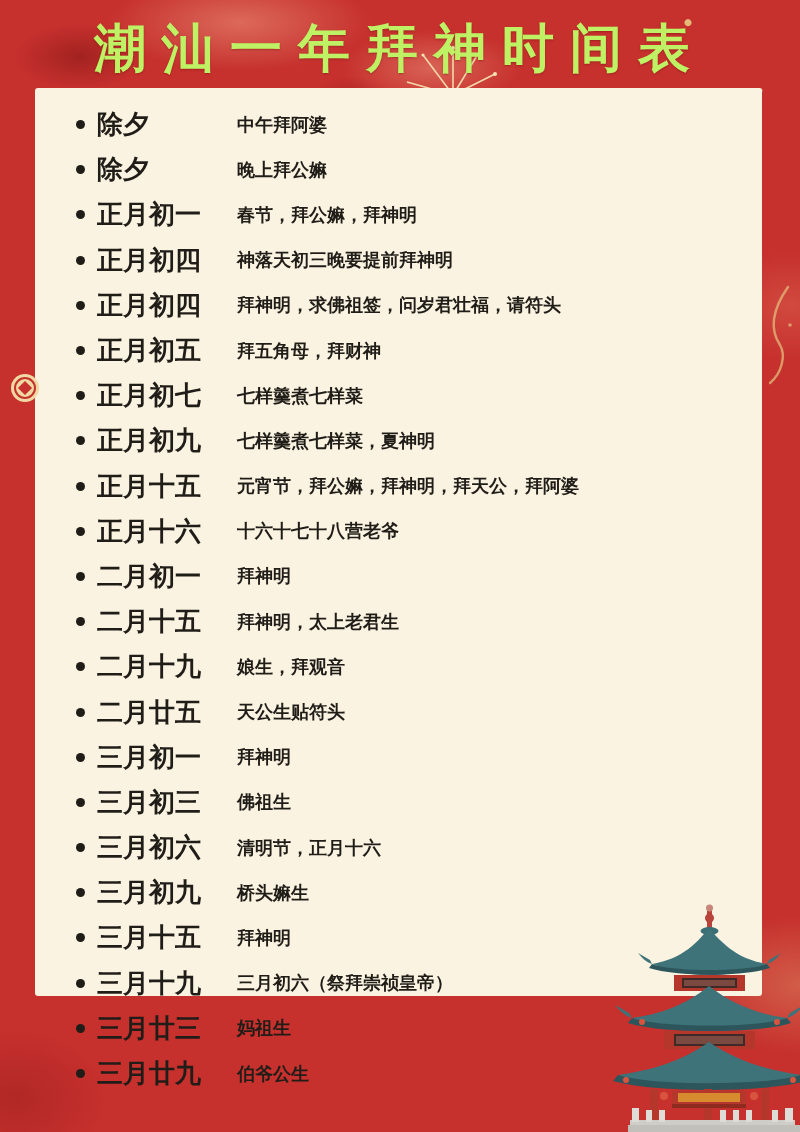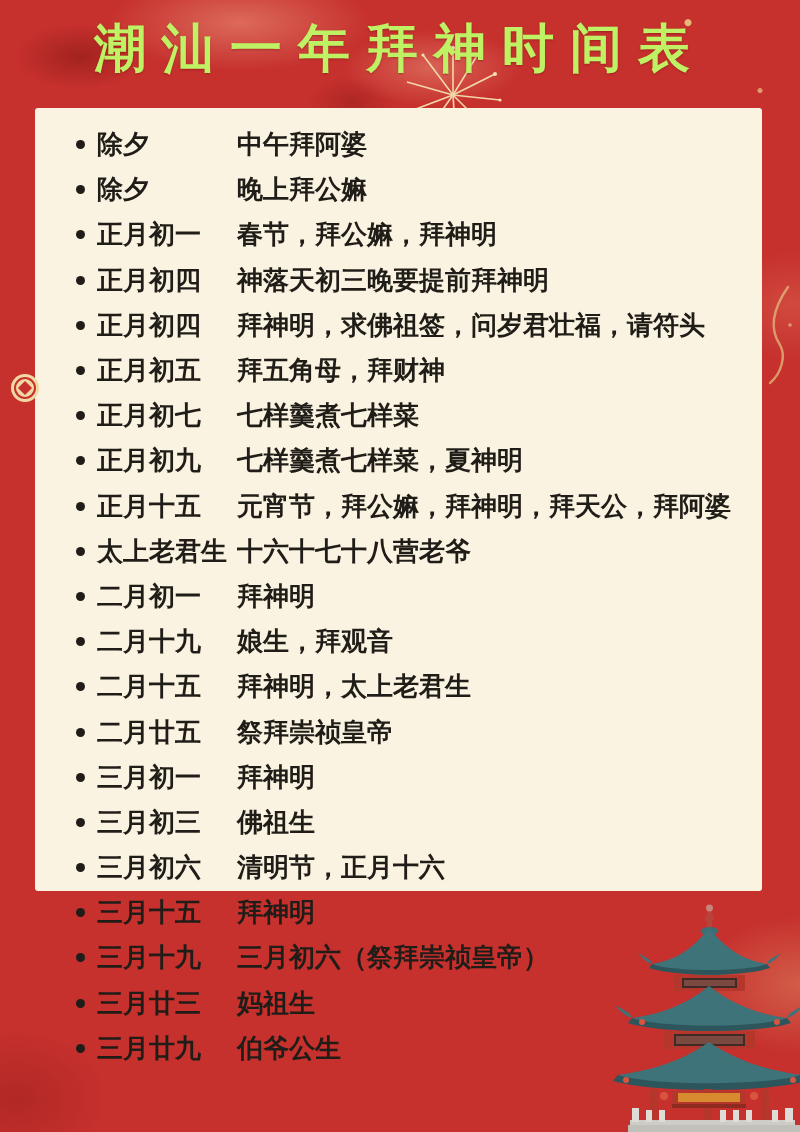--- a/index.html
+++ b/index.html
@@ -45,22 +45,22 @@
 
   .brushstroke {
     position: absolute;
     left: 762px; top: 285px;
     width: 34px; height: 100px;
     z-index: 1;
   }
 
   .schedule-card {
     position: absolute;
-    left: 35px; top: 108px;
-    width: 727px; height: 783px;
+    left: 35px; top: 88px;
+    width: 727px; height: 908px;
     background: #faf3e1;
     border-radius: 3px;
     z-index: 2;
   }
 
   .schedule-list {
     padding-top: 14px;
   }
 
   .row {
@@ -78,21 +78,21 @@
   }
   .date {
     margin-left: 12px;
     width: 140px;
     font-size: 26px;
     font-weight: 700;
     flex: 0 0 auto;
     white-space: nowrap;
   }
   .activity {
-    font-size: 26px;
+    font-size: 18px;
     font-weight: 700;
     white-space: nowrap;
   }
 
   .coin {
     position: absolute;
     left: 11px; top: 374px;
     width: 28px; height: 28px;
     border-radius: 50%;
     background: #f0d9a2;
@@ -206,66 +206,71 @@
   </div>
 
   <div class="row">
     <span class="bullet"></span>
     <span class="date">正月十五</span>
     <span class="activity">元宵节，拜公嫲，拜神明，拜天公，拜阿婆</span>
   </div>
 
   <div class="row">
     <span class="bullet"></span>
-    <span class="date">太上老君生</span>
+    <span class="date">正月十六</span>
     <span class="activity">十六十七十八营老爷</span>
   </div>
 
   <div class="row">
     <span class="bullet"></span>
     <span class="date">二月初一</span>
     <span class="activity">拜神明</span>
   </div>
 
   <div class="row">
     <span class="bullet"></span>
+    <span class="date">二月十五</span>
+    <span class="activity">拜神明，太上老君生</span>
+  </div>
+
+  <div class="row">
+    <span class="bullet"></span>
     <span class="date">二月十九</span>
     <span class="activity">娘生，拜观音</span>
   </div>
 
   <div class="row">
     <span class="bullet"></span>
-    <span class="date">二月十五</span>
-    <span class="activity">拜神明，太上老君生</span>
-  </div>
-
-  <div class="row">
-    <span class="bullet"></span>
     <span class="date">二月廿五</span>
-    <span class="activity">祭拜崇祯皇帝</span>
+    <span class="activity">天公生贴符头</span>
   </div>
 
   <div class="row">
     <span class="bullet"></span>
     <span class="date">三月初一</span>
     <span class="activity">拜神明</span>
   </div>
 
   <div class="row">
     <span class="bullet"></span>
     <span class="date">三月初三</span>
     <span class="activity">佛祖生</span>
   </div>
 
   <div class="row">
     <span class="bullet"></span>
     <span class="date">三月初六</span>
     <span class="activity">清明节，正月十六</span>
   </div>
 
+  <div class="row">
+    <span class="bullet"></span>
+    <span class="date">三月初九</span>
+    <span class="activity">桥头嫲生</span>
+  </div>
 
   <div class="row">
     <span class="bullet"></span>
     <span class="date">三月十五</span>
     <span class="activity">拜神明</span>
   </div>
 
   <div class="row">
     <span class="bullet"></span>
     <span class="date">三月十九</span>

